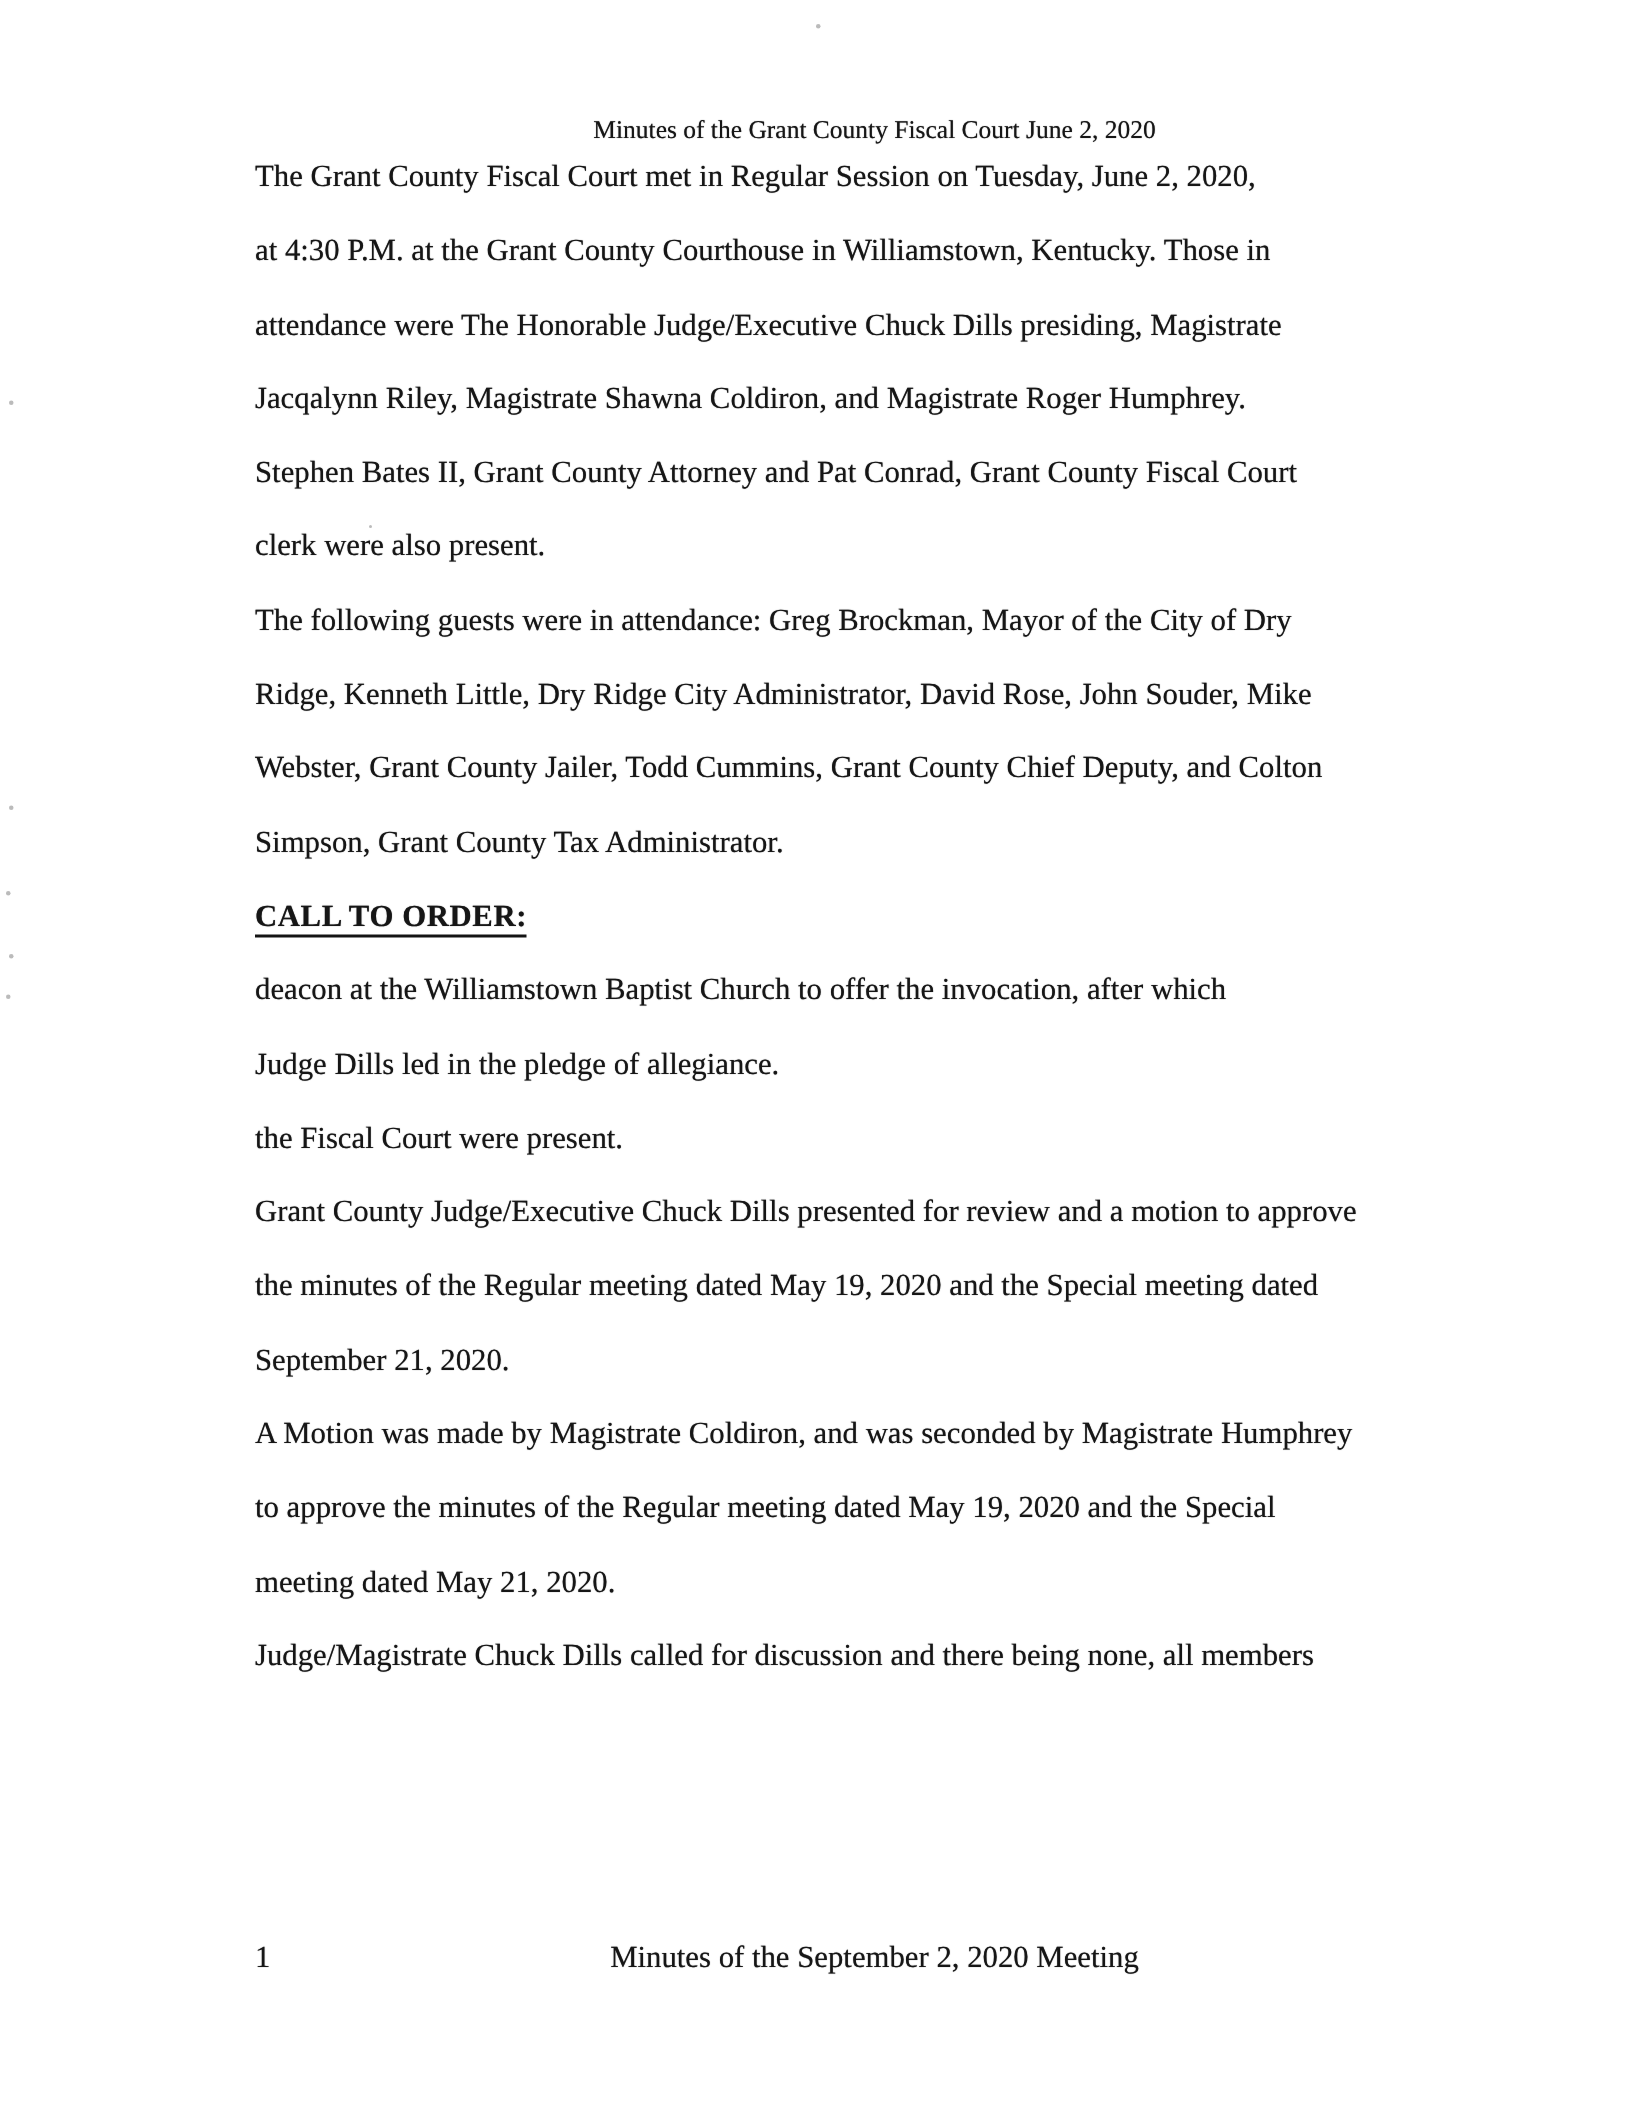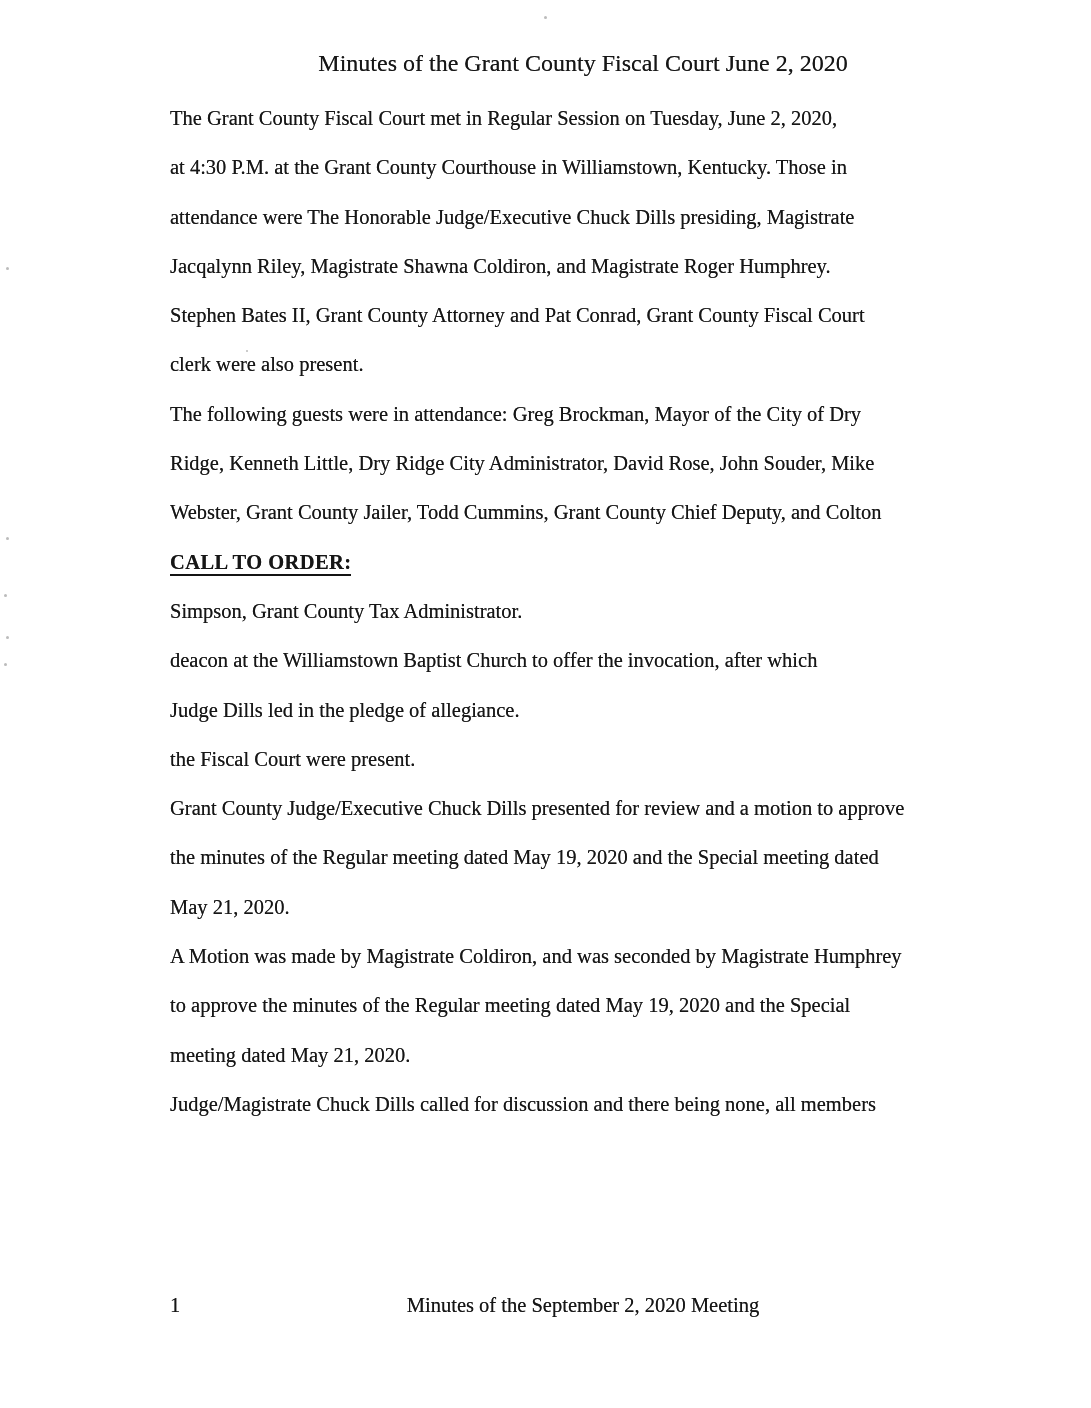--- a/index.html
+++ b/index.html
@@ -12,25 +12,25 @@
     width: 1091px;
     height: 1408px;
     background: #ffffff;
     overflow: hidden;
     font-family: "Liberation Serif", serif;
     color: #161616;
     text-shadow: 0 0 0.6px rgba(30,30,30,0.75); 
   }
   .doc-title {
     position: absolute;
-    top: 48px;
+    top: 72px;
     left: 170px;
     width: 826px;
     text-align: center;
-    font-size: 24px;
+    font-size: 17px;
     line-height: 30px;
     white-space: nowrap;
   }
   .text-col {
     position: absolute;
     top: 94px;
     left: 170px;
     width: 800px;
     font-size: 20.5px;
   }
@@ -81,32 +81,32 @@
   <div class="text-col">
     <div class="line">The Grant County Fiscal Court met in Regular Session on Tuesday, June 2, 2020,</div>
     <div class="line">at 4:30 P.M. at the Grant County Courthouse in Williamstown, Kentucky. Those in</div>
     <div class="line">attendance were The Honorable Judge/Executive Chuck Dills presiding, Magistrate</div>
     <div class="line">Jacqalynn Riley, Magistrate Shawna Coldiron, and Magistrate Roger Humphrey.</div>
     <div class="line">Stephen Bates II, Grant County Attorney and Pat Conrad, Grant County Fiscal Court</div>
     <div class="line">clerk were also present.</div>
     <div class="line">The following guests were in attendance: Greg Brockman, Mayor of the City of Dry</div>
     <div class="line">Ridge, Kenneth Little, Dry Ridge City Administrator, David Rose, John Souder, Mike</div>
     <div class="line">Webster, Grant County Jailer, Todd Cummins, Grant County Chief Deputy, and Colton</div>
+    <div class="line">Simpson, Grant County Tax Administrator.</div>
+
     <div class="line heading-line">
       <span>CALL TO ORDER:</span>
     </div>
-
-    <div class="line">Simpson, Grant County Tax Administrator.</div>
 
     <div class="line">deacon at the Williamstown Baptist Church to offer the invocation, after which</div>
     <div class="line">Judge Dills led in the pledge of allegiance.</div>
     <div class="line">the Fiscal Court were present.</div>
     <div class="line">Grant County Judge/Executive Chuck Dills presented for review and a motion to approve</div>
     <div class="line">the minutes of the Regular meeting dated May 19, 2020 and the Special meeting dated</div>
-    <div class="line">May 21, 2020.</div>
+    <div class="line">September 21, 2020.</div>
     <div class="line">A Motion was made by Magistrate Coldiron, and was seconded by Magistrate Humphrey</div>
     <div class="line">to approve the minutes of the Regular meeting dated May 19, 2020 and the Special</div>
     <div class="line">meeting dated May 21, 2020.</div>
     <div class="line">Judge/Magistrate Chuck Dills called for discussion and there being none, all members</div>
   </div>
 
   <div class="footer">
     <span class="page-num">1</span>
     <span class="footer-text">Minutes of the September 2, 2020 Meeting</span>
   </div>

